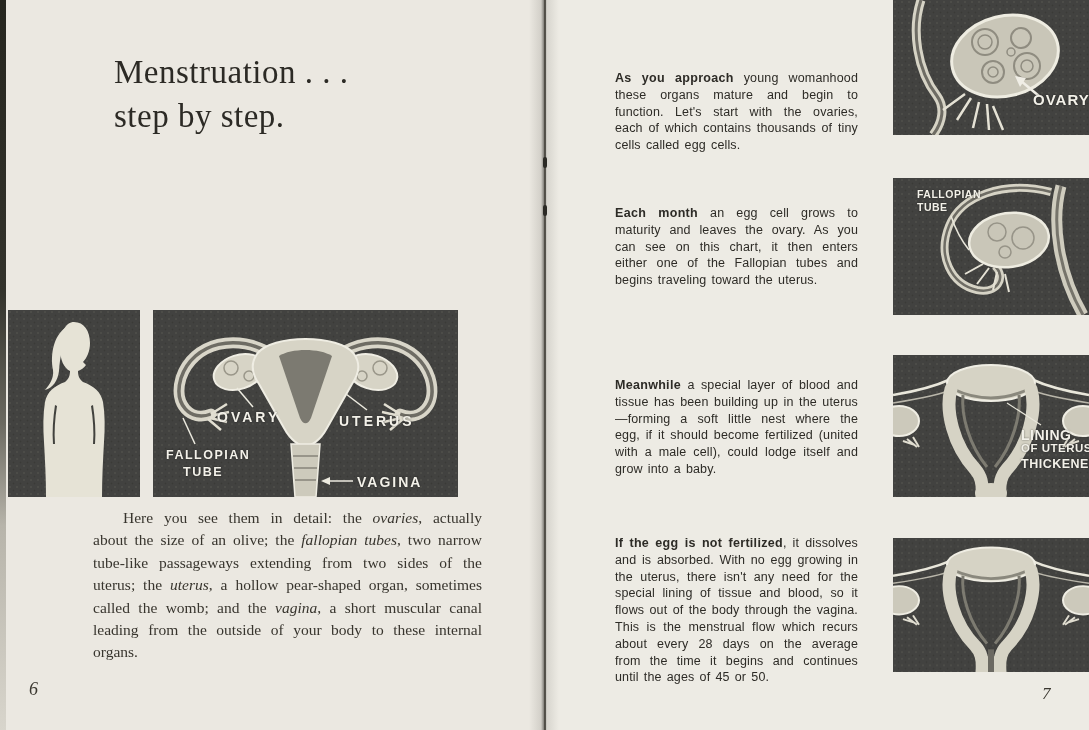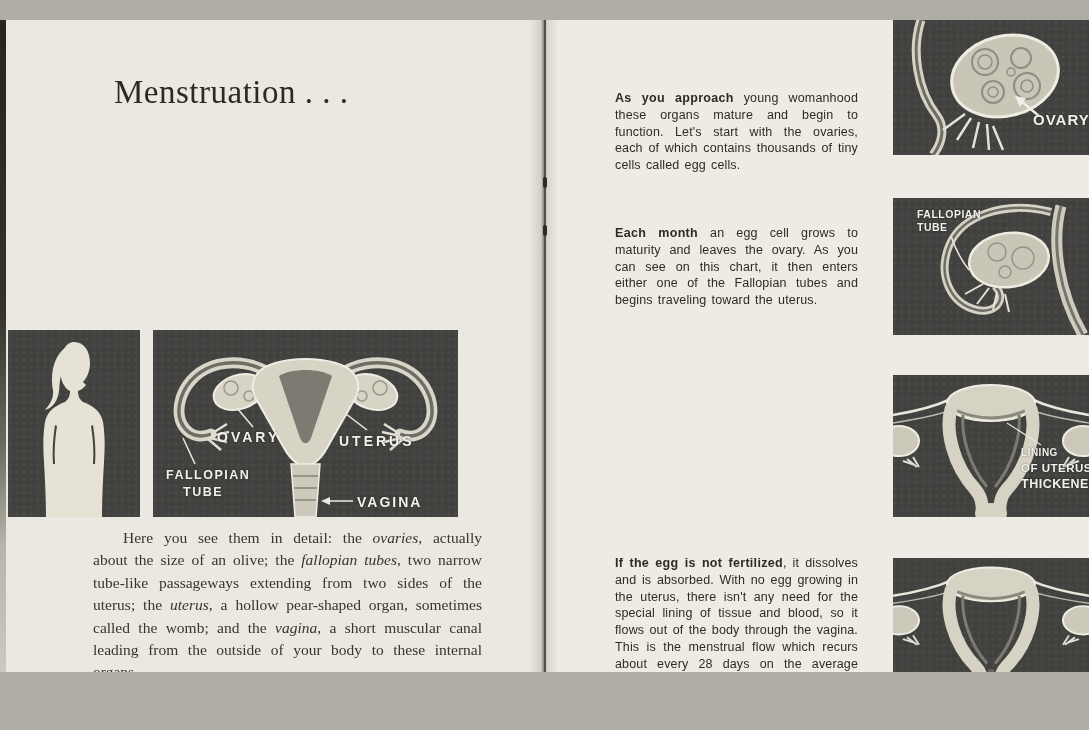--- a/index.html
+++ b/index.html
@@ -1,18 +1,18 @@
 <!DOCTYPE html>
 <html><head>
 <meta charset="utf-8">
 <style>
   * { margin:0; padding:0; box-sizing:border-box; }
   html,body { width:1089px; height:730px; }
   body { font-family:"Liberation Serif", serif; background:#b0ada6; }
-  .spread { position:relative; width:1089px; height:652px; background:#ebe8e1; overflow:hidden;margin-top:20px; }
+  .spread { position:relative; width:1089px; height:730px; background:#ebe8e1; overflow:hidden; }
   .right-page-bg { position:absolute; left:545px; top:0; width:544px; height:730px; background:#edebe4; }
 
   
   .book-edge { position:absolute; left:0; top:0; width:6px; height:730px;
     background:linear-gradient(180deg,#26261f 0%,#33332c 40%,#6b6960 58%,#b7b4aa 72%,#d8d5cc 100%); }
   .gutter { position:absolute; left:529px; top:0; width:30px; height:730px;
     background:linear-gradient(90deg, rgba(60,58,50,0) 0%, rgba(60,58,50,0.14) 40%, rgba(45,44,38,0.55) 50%, rgba(60,58,50,0.12) 60%, rgba(60,58,50,0) 100%); }
   .gutter-line { position:absolute; left:544px; top:0; width:2px; height:730px; background:#45433c; opacity:0.85; }
   .staple { position:absolute; left:543px; width:4px; height:11px; background:#2b2a25; border-radius:2px; }
 
@@ -44,21 +44,21 @@
   .fig-label { position:absolute; font-family:"Liberation Sans", sans-serif; font-weight:bold;
     color:#f3f1e9; text-shadow:0 0 2px rgba(0,0,0,0.55); white-space:nowrap; }
   .lab-ovary-l    { left:64px;  top:99px;  font-size:14px; letter-spacing:3px; }
   .lab-uterus     { left:186px; top:103px; font-size:14px; letter-spacing:3px; }
   .lab-fall-1     { left:13px;  top:138px; font-size:12.5px; letter-spacing:1.5px; }
   .lab-fall-2     { left:30px;  top:155px; font-size:12.5px; letter-spacing:1.5px; }
   .lab-vagina     { left:204px; top:164px; font-size:14px; letter-spacing:2px; }
   .lab-ovary-r    { left:140px; top:91px;  font-size:15px; letter-spacing:1px; }
   .lab-ft-1       { left:24px;  top:10px;  font-size:10.5px; letter-spacing:0.5px; }
   .lab-ft-2       { left:24px;  top:23px;  font-size:10.5px; letter-spacing:0.5px; }
-  .lab-lin-1      { left:128px; top:72px;  font-size:10px; letter-spacing:0.5px; }
+  .lab-lin-1      { left:128px; top:72px;  font-size:14px; letter-spacing:0.5px; }
   .lab-lin-2      { left:128px; top:87px;  font-size:11.5px; letter-spacing:0.5px; }
   .lab-lin-3      { left:128px; top:102px; font-size:12.5px; letter-spacing:0.5px; }
 </style>
 </head>
 <body>
 
 <svg width="0" height="0" style="position:absolute" aria-hidden="true">
   <defs>
     <pattern id="halftone" width="7" height="7" patternUnits="userSpaceOnUse">
       <rect width="7" height="7" fill="#424240"></rect>
@@ -66,20 +66,21 @@
       <circle cx="5.5" cy="5.5" r="0.9" fill="#3a3a37"></circle>
     </pattern>
   </defs>
 </svg>
 
 <div class="spread">
   <div class="right-page-bg"></div>
 
   <div class="title">
     <div>Menstruation . . .</div>
+    <div>step by step.</div>
   </div>
 
 
   <div class="fig fig-sil">
     <svg viewBox="0 0 132 187" preserveAspectRatio="none">
       <rect width="132" height="187" fill="url(#halftone)"></rect>
       <path d="M57,18 C46,26 42,44 45,60 C46,68 42,74 37,80 C45,78 50,70 51,61 C52,46 55,32 62,22 Z" fill="#e6e3d6"></path>
       <path d="M66,12 C76,12 82,21 82,33 C82,41 79,48 75,52 L78,55 C76,58 73,60 70,61 C70,65 71,69 75,72 C86,76 93,82 95,92 C97,104 97,118 96,132 C95,150 94,168 94,187 L38,187 C38,168 37,150 36,132 C35,118 35,104 37,92 C39,82 46,76 57,72 C61,69 62,65 62,61 C56,58 52,50 52,38 C52,22 58,12 66,12 Z" fill="#e6e3d6"></path>
       <path d="M47,95 C45,108 44,122 45,134 L47,134 C46,122 47,108 49,96 Z" fill="#42423e"></path>
       <path d="M85,95 C87,108 88,122 87,134 L85,134 C86,122 85,108 83,96 Z" fill="#42423e"></path>
@@ -125,20 +126,21 @@
   </div>
 
   <div class="serif-body detail-block">
     <p><span>Here you see them in detail: the </span><i>ovaries</i><span>, actually about the size of an olive; the </span><i>fallopian tubes</i><span>, two narrow tube-like passageways extending from two sides of the uterus; the </span><i>uterus</i><span>, a hollow pear-shaped organ, sometimes called the womb; and the </span><i>vagina</i><span>, a short muscular canal leading from the outside of your body to these internal organs.</span></p>
   </div>
 
   <div class="pagenum pagenum-left">6</div>
 
   <p class="sans-body" style="top:205px"><b>Each month</b><span> an egg cell grows to maturity and leaves the ovary. As you can see on this chart, it then enters either one of the Fallopian tubes and begins traveling toward the uterus.</span></p>
   <p class="sans-body" style="top:70px"><b>As you approach</b><span> young womanhood these organs mature and begin to function. Let's start with the ovaries, each of which contains thousands of tiny cells called egg cells.</span></p>
+  <p class="sans-body" style="top:377px"><b>Meanwhile</b><span> a special layer of blood and tissue has been building up in the uterus—forming a soft little nest where the egg, if it should become fertilized (united with a male cell), could lodge itself and grow into a baby.</span></p>
   <p class="sans-body" style="top:535px"><b>If the egg is not fertilized</b><span>, it dissolves and is absorbed. With no egg growing in the uterus, there isn't any need for the special lining of tissue and blood, so it flows out of the body through the vagina. This is the menstrual flow which recurs about every 28 days on the average from the time it begins and continues until the ages of 45 or 50.</span></p>
 
   <div class="fig fig-r1">
     <svg viewBox="0 0 196 135" preserveAspectRatio="none">
       <rect width="196" height="135" fill="url(#halftone)"></rect>
       <path d="M28,0 C18,30 24,70 44,96 C52,107 50,122 40,135" fill="none" stroke="#d6d3c5" stroke-width="9"></path>
       <path d="M28,0 C18,30 24,70 44,96 C52,107 50,122 40,135" fill="none" stroke="#6e6c64" stroke-width="3"></path>
       <ellipse cx="112" cy="56" rx="54" ry="40" transform="rotate(-14 112 56)" fill="#c9c6b8" stroke="#eeece1" stroke-width="3"></ellipse>
       <circle cx="92" cy="42" r="13" fill="none" stroke="#8f8c80" stroke-width="2"></circle>
       <circle cx="92" cy="42" r="7" fill="none" stroke="#8f8c80" stroke-width="1.5"></circle>

